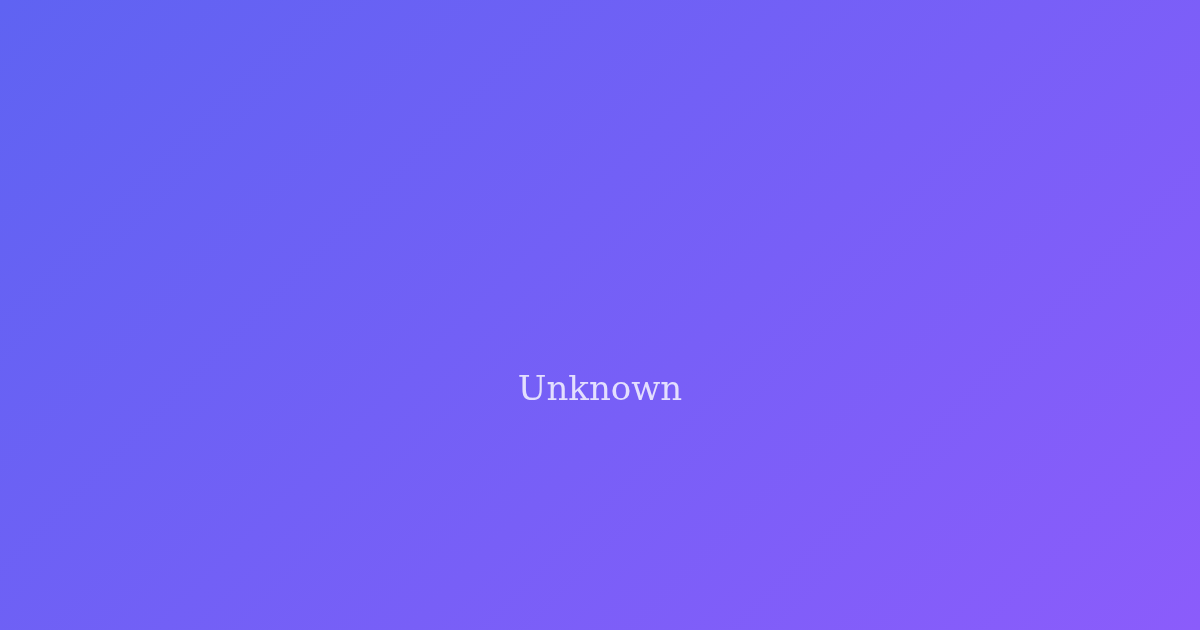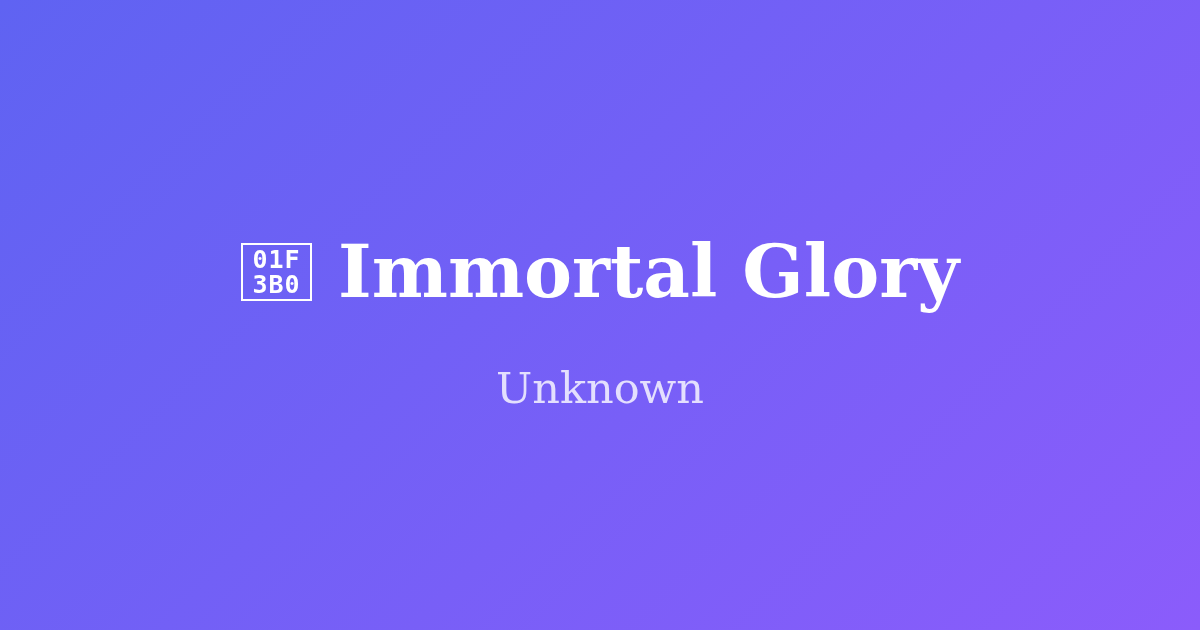--- a/index.html
+++ b/index.html
@@ -77,21 +77,21 @@
 
   
   #game-subtitle {
     position: absolute;
     left: 0;
     right: 0;
     top: 364px;
     text-align: center;
     font-family: "DejaVu Serif", "Liberation Serif", serif;
     font-weight: 400;
-    font-size: 43px;
+    font-size: 34px;
     line-height: 48px;
     color: rgba(255, 255, 255, 0.80);
     white-space: nowrap;
   }
 
   
   #game-stats {
     position: absolute;
     left: 0;
     right: 0;
@@ -103,24 +103,17 @@
     line-height: 30px;
     color: rgba(255, 255, 255, 0.66);
     white-space: nowrap;
   }
 </style>
 </head>
 <body>
 
 <div id="og-card">
 
-  <div id="title-row">
-    <span class="tofu-glyph">
-      <span class="tofu-line">01F</span>
-      <span class="tofu-line">3B0</span>
-    </span>
-    <h1 id="game-title">Immortal Glory</h1>
-  </div>
 
   <div id="game-subtitle">Unknown</div>
 
 
 </div>
 
 </body></html>

